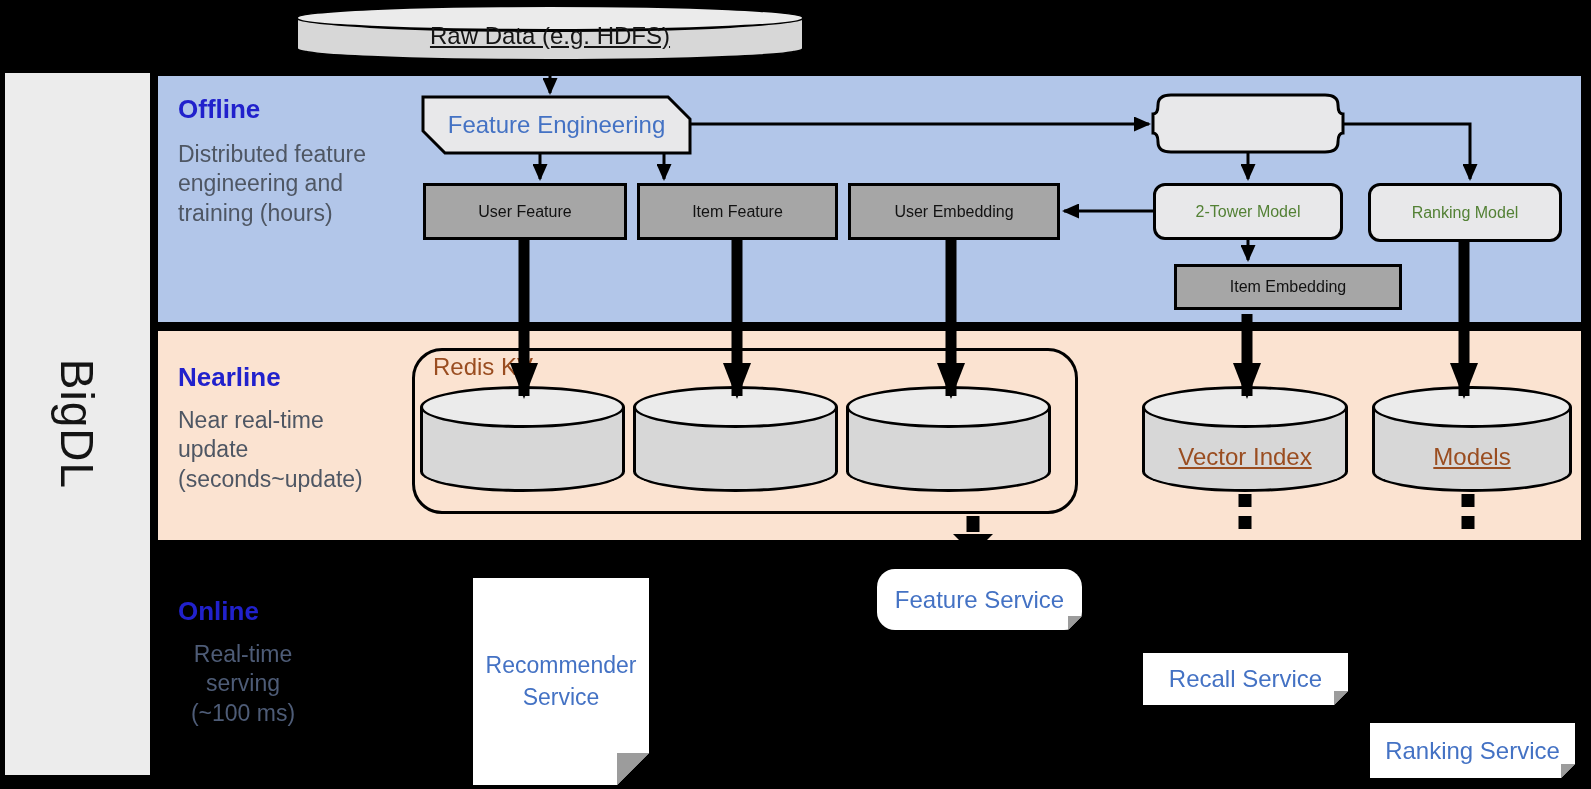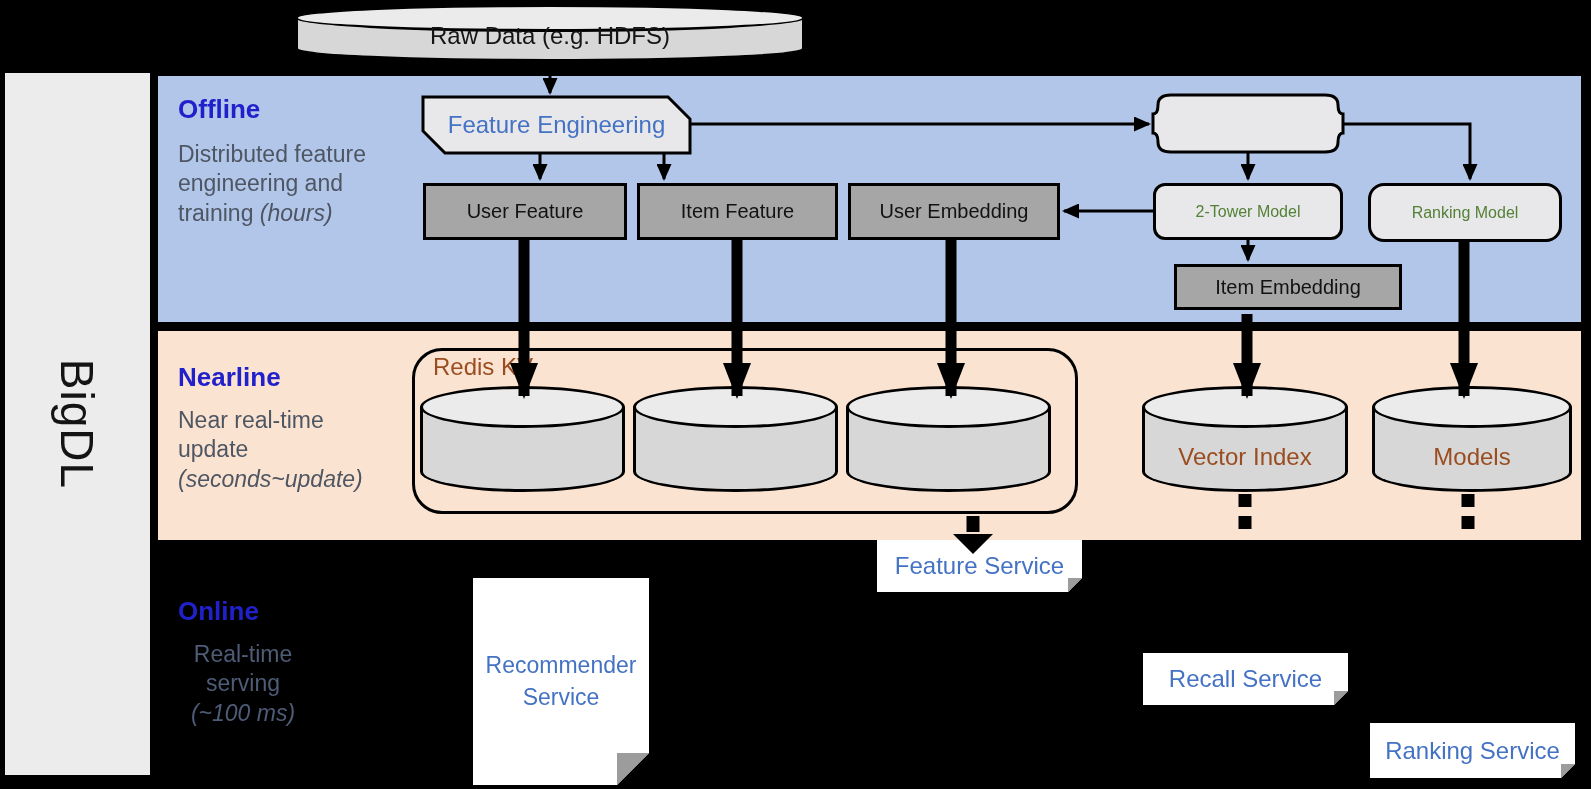--- a/index.html
+++ b/index.html
@@ -4,42 +4,42 @@
 <style>
   html,body{margin:0;padding:0;background:#000;}
   #stage{position:relative;width:1591px;height:789px;background:#000;overflow:hidden;
          font-family:"Liberation Sans",sans-serif;}
   
   .lane{position:absolute;left:158px;width:1423px;}
   .lane.offline{top:76px;height:246px;background:var(--offline_band,#b2c6e9);}
   .lane.nearline{top:331px;height:209px;background:var(--nearline_band,#fbe3d1);}
   .lane-title{position:absolute;font-size:26px;font-weight:600;color:var(--lane_title,#2121cc);z-index:4;}
   .caption{position:absolute;font-size:23px;line-height:1.28;color:var(--caption_gray,#4e5663);z-index:4;}
-  .caption .it{font-style:italic;}
+  .caption .it{}
   .caption.on{color:var(--online_caption,#4e5c77);text-align:center;}
   
   .sidebar{position:absolute;left:5px;top:73px;width:145px;height:702px;background:#ececec;
            display:flex;align-items:center;justify-content:center;z-index:1;}
   .sidebar .brand{transform:rotate(90deg);font-size:46px;color:#141414;white-space:nowrap;letter-spacing:1px;}
   
   .gbox{position:absolute;background:var(--box_gray,#a6a6a6);border:3px solid #000;box-sizing:border-box;
-        display:flex;align-items:center;justify-content:center;font-size:20px;color:#121212;z-index:2;}
+        display:flex;align-items:center;justify-content:center;font-size:16px;color:#121212;z-index:2;}
   .rbox{position:absolute;background:var(--shape_light,#e8e8ea);border:3px solid #000;border-radius:12px;
         box-sizing:border-box;display:flex;align-items:center;justify-content:center;font-size:16px;z-index:2;}
   .green{color:var(--node_green,#538135);}
   .flabel{position:absolute;display:flex;align-items:center;justify-content:center;
           font-size:24px;color:var(--node_blue,#4472c4);z-index:6;}
   
   .cyl{position:absolute;z-index:2;}
   .cyl .body{position:absolute;left:0;right:0;top:21px;bottom:0;background:#d7d7d7;border:3px solid #000;
              border-top:none;box-sizing:border-box;border-radius:0 0 110px 110px/0 0 22px 22px;}
   .cyl .cap{position:absolute;left:0;right:0;top:0;height:42px;background:#ebebeb;border:3px solid #000;
             box-sizing:border-box;border-radius:50%;}
   .cyl .lbl{position:absolute;left:0;right:0;top:40px;bottom:4px;display:flex;align-items:center;
-            justify-content:center;font-size:24px;color:var(--storage_brown,#9a4d20);}
+            justify-content:center;font-size:24px;color:var(--storage_brown,#9a4d20);text-decoration:underline;}
   .cyl.flat .cap{height:28px;}
   .cyl.flat .body{top:14px;border-radius:0 0 260px 260px/0 0 14px 14px;}
   .cyl.flat .lbl{top:10px;bottom:4px;color:#141414;}
   
   .redis{position:absolute;left:412px;top:348px;width:666px;height:166px;border:3px solid #000;
          border-radius:30px;box-sizing:border-box;z-index:2;}
   .redis .tag{position:absolute;left:18px;top:2px;font-size:24px;color:var(--storage_brown,#9a4d20);}
   
   .doc{position:absolute;background:#fff;color:var(--node_blue,#4472c4);display:flex;align-items:center;
        justify-content:center;text-align:center;font-size:24px;z-index:2;
@@ -86,21 +86,21 @@
     <div class="cap"></div>
     <div class="lbl">Raw Data (e.g. HDFS)</div>
   </div>
 
   <div class="gbox" style="left:423px;top:183px;width:204px;height:57px;">User Feature</div>
   <div class="gbox" style="left:637px;top:183px;width:201px;height:57px;">Item Feature</div>
   <div class="gbox" style="left:848px;top:183px;width:212px;height:57px;">User Embedding</div>
   <div class="gbox" style="left:1174px;top:264px;width:228px;height:46px;">Item Embedding</div>
 
   <div class="rbox green" style="left:1153px;top:183px;width:190px;height:57px;">2-Tower Model</div>
-  <div class="rbox green" style="left:1368px;top:183px;width:194px;height:59px;border-radius:16px;">Ranking Model</div>
+  <div class="rbox green" style="left:1368px;top:183px;width:194px;height:59px;">Ranking Model</div>
 
   <div class="redis">
     <div class="tag">Redis KV</div>
   </div>
   <div class="cyl" style="left:420px;top:386px;width:205px;height:106px;">
     <div class="body"></div>
       <div class="cap"></div>
   </div>
   <div class="cyl" style="left:633px;top:386px;width:205px;height:106px;">
     <div class="body"></div>
@@ -116,21 +116,21 @@
       <div class="cap"></div>
     <div class="lbl">Vector Index</div>
   </div>
   <div class="cyl" style="left:1372px;top:386px;width:200px;height:106px;">
     <div class="body"></div>
       <div class="cap"></div>
     <div class="lbl">Models</div>
   </div>
 
   <div class="doc big" style="left:473px;top:578px;width:176px;height:207px;">Recommender Service</div>
-  <div class="doc small" style="left:877px;top:540px;width:205px;height:52px;">Feature Service</div>
+  <div class="doc small" style="left:877px;top:569px;width:205px;height:61px;border-radius:18px;">Feature Service</div>
   <div class="doc small" style="left:1143px;top:653px;width:205px;height:52px;">Recall Service</div>
   <div class="doc small" style="left:1370px;top:723px;width:205px;height:55px;">Ranking Service</div>
 
   <svg class="overlay" width="1591" height="789">
     <defs>
       <marker id="mA" markerUnits="userSpaceOnUse" markerWidth="17" markerHeight="15" refX="15" refY="7.5" orient="auto">
         <path d="M0,0 L17,7.5 L0,15 Z" fill="#000"></path>
       </marker>
       <marker id="mT" markerUnits="userSpaceOnUse" markerWidth="36" markerHeight="28" refX="33" refY="14" orient="auto">
         <path d="M0,0 L36,14 L0,28 Z" fill="#000"></path>

